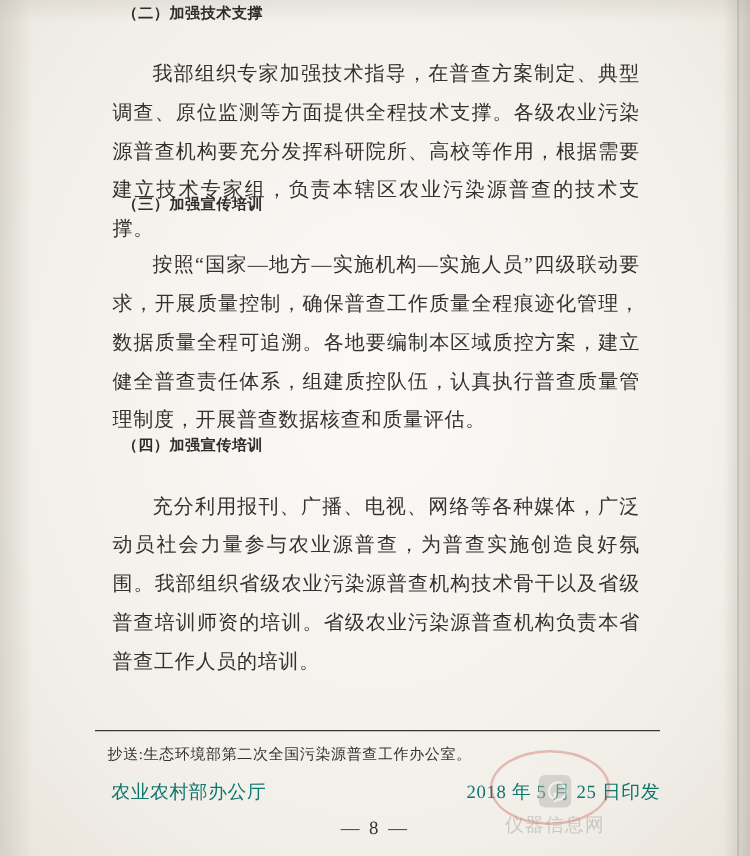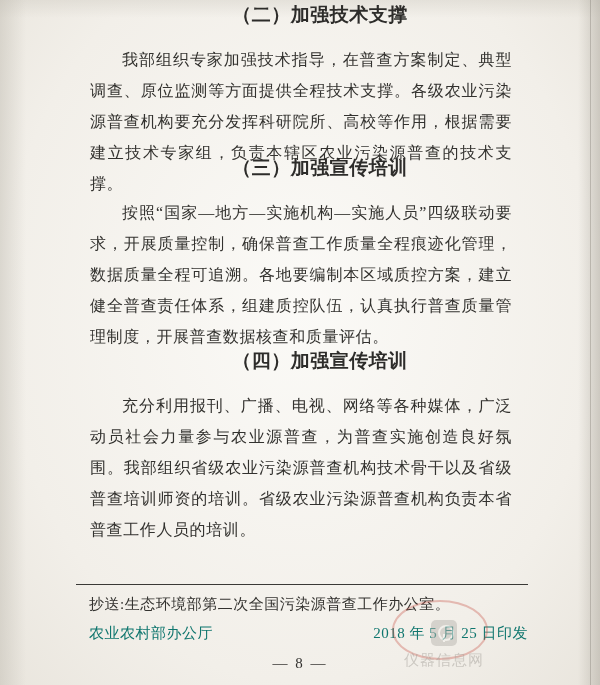--- a/index.html
+++ b/index.html
@@ -38,28 +38,27 @@
   }
   .edge-line.right { right: 9px; }
   .content {
     position: absolute;
     left: 74px;
     right: 72px;
     top: 0;
     bottom: 0;
   }
   .heading {
-    font-size: 19px;
+    font-size: 12px;
     font-weight: bold;
     color: #2d2c2a;
     letter-spacing: 0.5px;
     margin: 0;
     padding: 0;
     text-indent: 2em;
-    text-align: center;
   }
   .para {
     font-size: 16px;
     color: #33322f;
     line-height: 31px;
     letter-spacing: 0.6px;
     text-indent: 2em;
     text-align: justify;
     margin: 16px;
     padding: 0;
@@ -77,21 +76,21 @@
     right: 72px;
     top: 584px;
     height: 1px;
     background: #3a3936;
   }
   .copy-line {
     position: absolute;
     left: 74px;
     right: 72px;
     top: 595px;
-    font-size: 15px;
+    font-size: 12px;
     color: #33322f;
     letter-spacing: 0.5px;
     text-indent: 1em;
   }
   .footer-row {
     position: absolute;
     left: 74px;
     right: 72px;
     top: 624px;
     display: flex;

